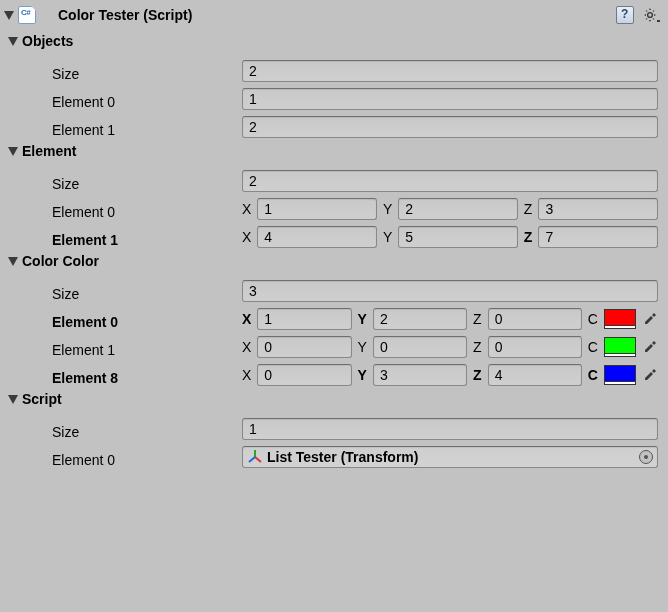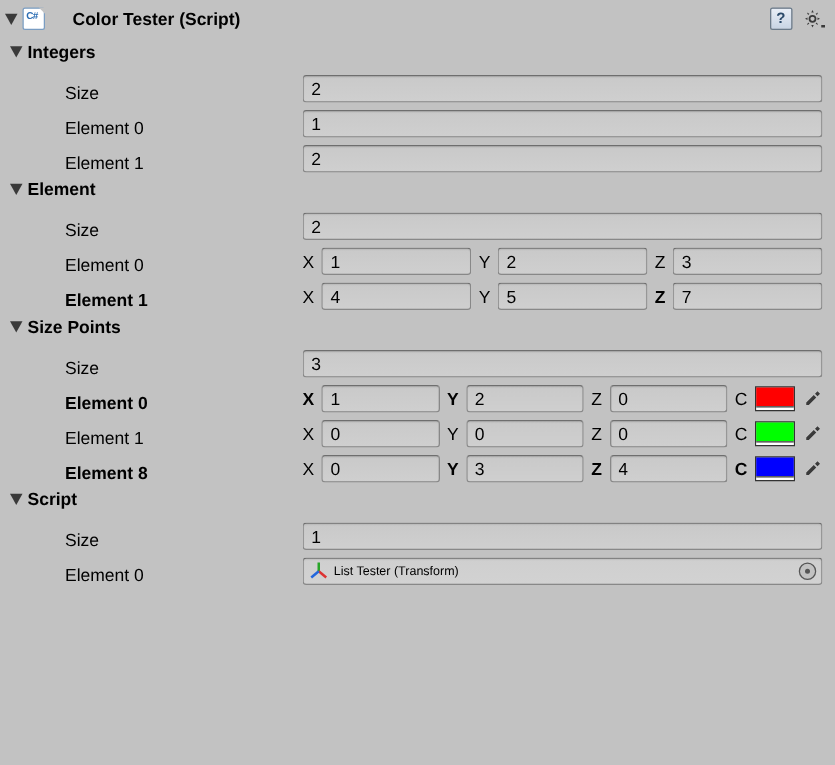--- a/index.html
+++ b/index.html
@@ -129,21 +129,21 @@
     border-top-color:#6e6e6e;
     border-radius: 3px;
     display: flex;
     align-items: center;
     padding: 0 4px;
     box-shadow: inset 0 1px 1px rgba(0,0,0,0.08);
   }
   .transform-icon {
     width: 16px; height: 16px; margin-right: 4px; flex:0 0 auto;
   }
-  .object-label { flex: 1; font-weight: normal; font-size: 10px;}
+  .object-label { flex: 1; font-weight: bold; font-size: 14px;}
   .obj-picker {
     width: 14px; height: 14px; flex:0 0 auto;
     border-radius: 50%;
     border: 1px solid #555;
     position: relative;
     background: #c2c2c2;
   }
   .obj-picker::after {
     content:"";
     position:absolute;
@@ -170,21 +170,21 @@
             <path d="M8 2 L9 4 L7 4 Z M8 16 L9 14 L7 14 Z M2 9 L4 8 L4 10 Z M14 9 L12 8 L12 10 Z M3.5 4 L5.5 5 L4.5 6 Z M12.5 14 L10.5 13 L11.5 12 Z M12.5 4 L11.5 6 L10.5 5 Z M3.5 14 L4.5 12 L5.5 13 Z"></path>
             <rect x="15" y="14" width="3" height="2"></rect>
           </g>
         </svg>
       </div>
     </div>
   </div>
 
   <div class="section-header">
     <div class="fold"></div>
-    <span>Integers</span>
+    <span>Objects</span>
   </div>
   <div class="row">
     <div class="row-label">Size</div>
     <div class="row-value">
         <input class="field" value="2" style="">
       </div>
   </div>
   <div class="row">
     <div class="row-label">Element 0</div>
     <div class="row-value">
@@ -226,21 +226,21 @@
       <input class="field vec-field" value="4" style="">
       <span class="vec-label">Y</span>
       <input class="field vec-field" value="5" style="">
       <span class="vec-label bold">Z</span>
       <input class="field vec-field" value="7" style="">
     </div>
   </div>
 
   <div class="section-header">
     <div class="fold"></div>
-    <span>Size Points</span>
+    <span>Color Color</span>
   </div>
   <div class="row">
     <div class="row-label">Size</div>
     <div class="row-value">
         <input class="field" value="3" style="">
       </div>
   </div>
 
   <div class="row">
     <div class="row-label bold">Element 0</div>

